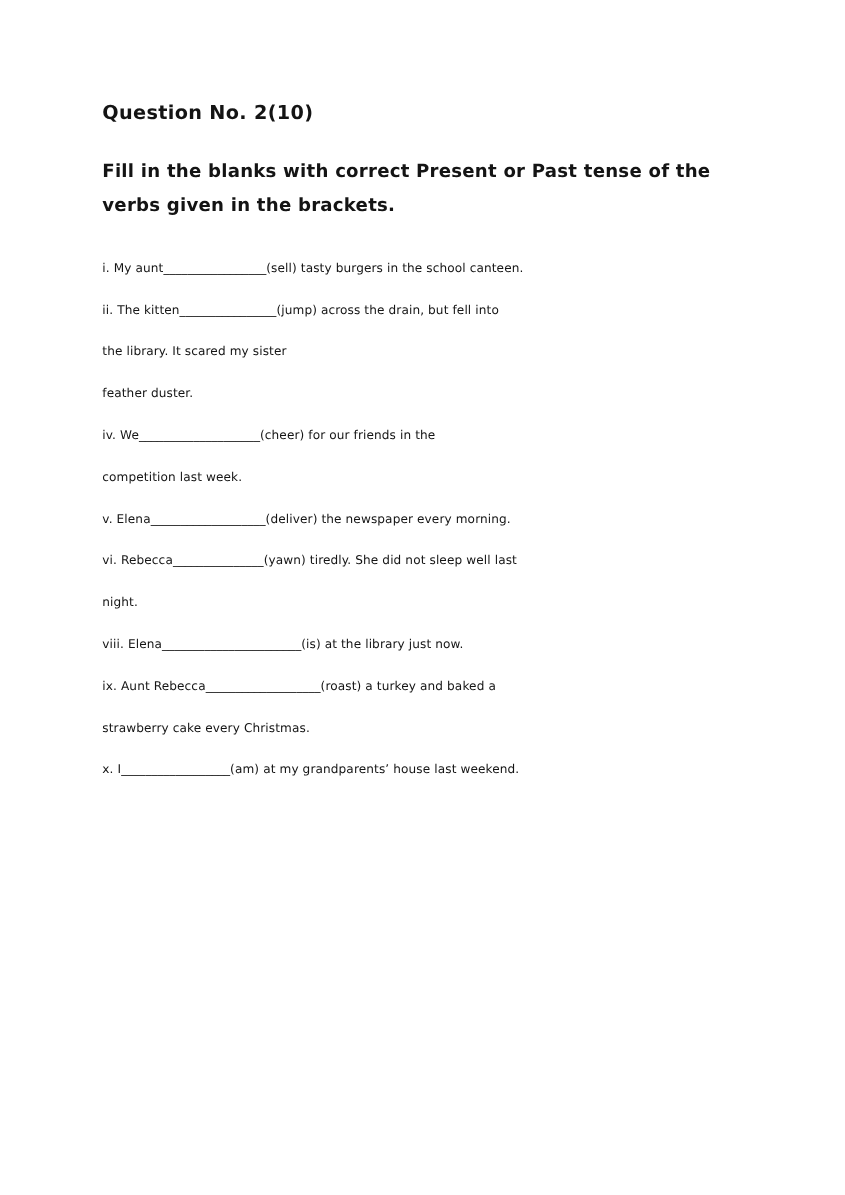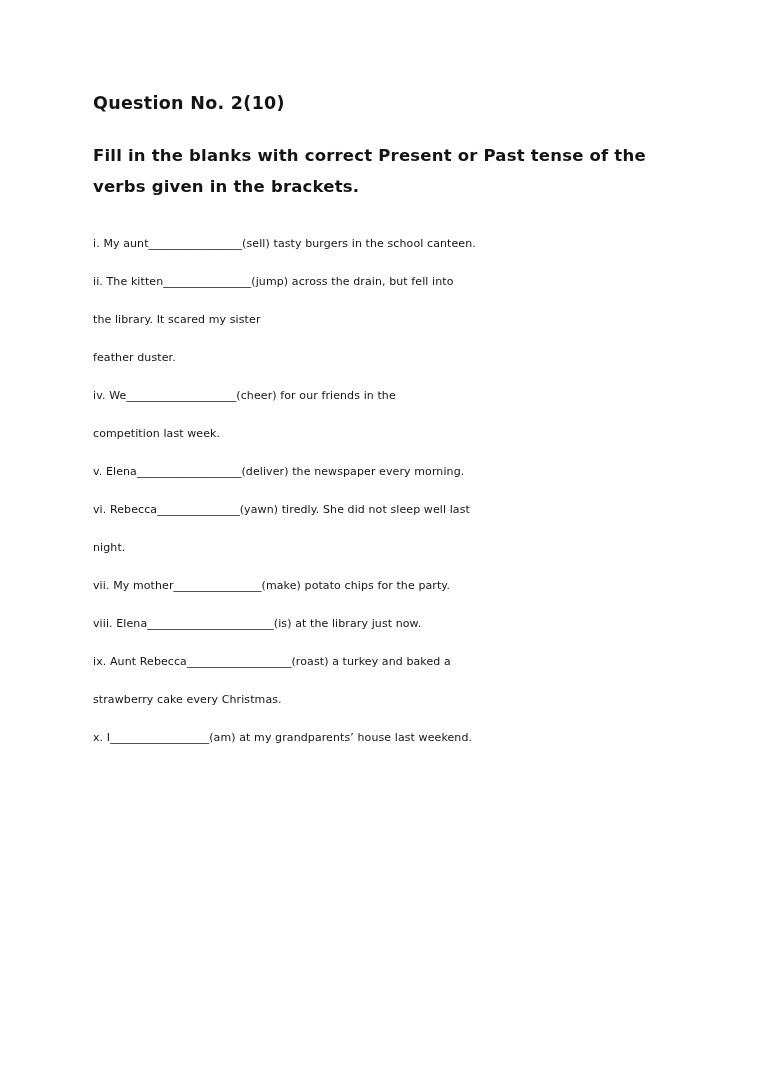--- a/index.html
+++ b/index.html
@@ -97,23 +97,20 @@
 
     <div class="item">
       <div class="line"><span>v.</span> <span>Elena</span><span class="blank">___________________</span><span>(deliver) the newspaper every morning.</span></div>
     </div>
 
     <div class="item">
       <div class="line"><span>vi.</span> <span>Rebecca</span><span class="blank">_______________</span><span>(yawn) tiredly. She did not sleep well last</span></div>
       <div class="line">night.</div>
     </div>
 
-    <div class="item">
-      <div class="line"><span>vii.</span> <span>My mother</span><span class="blank">________________</span><span>(make) potato chips for the party.</span></div>
-    </div>
 
     <div class="item">
       <div class="line"><span>viii.</span> <span>Elena</span><span class="blank">_______________________</span><span>(is) at the library just now.</span></div>
     </div>
 
     <div class="item">
       <div class="line"><span>ix.</span> <span>Aunt Rebecca</span><span class="blank">___________________</span><span>(roast) a turkey and baked a</span></div>
       <div class="line">strawberry cake every Christmas.</div>
     </div>
 

